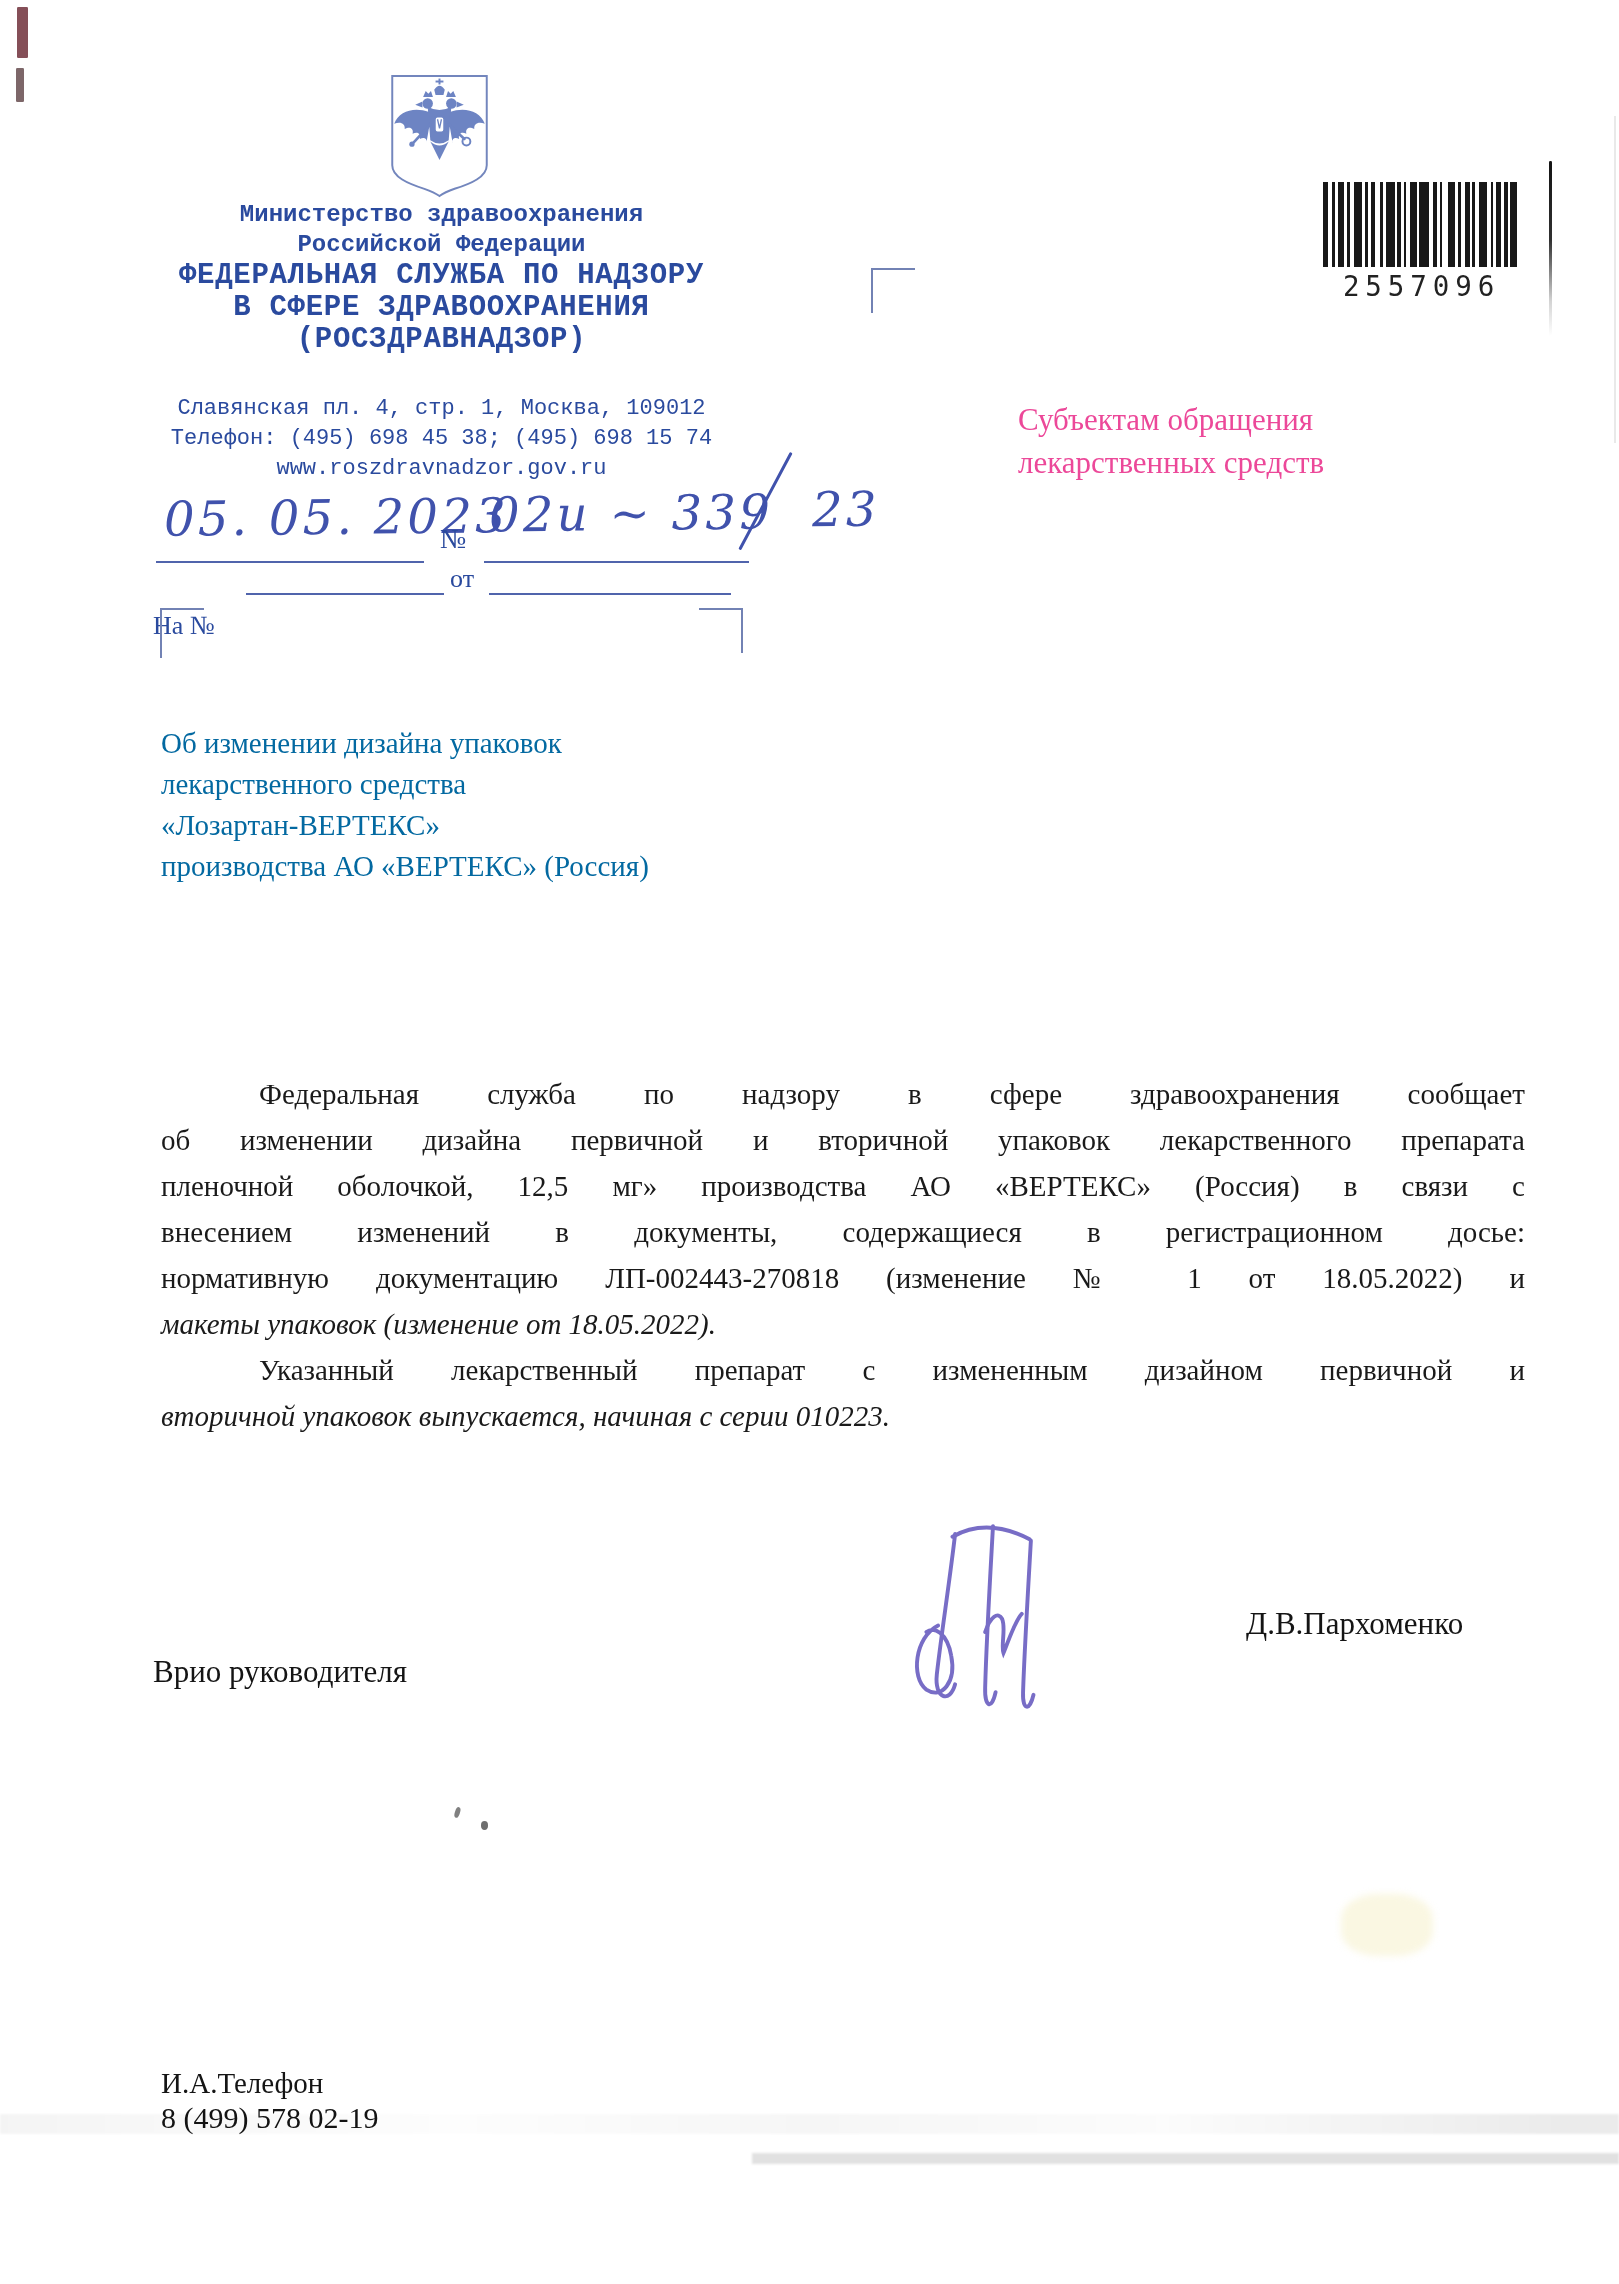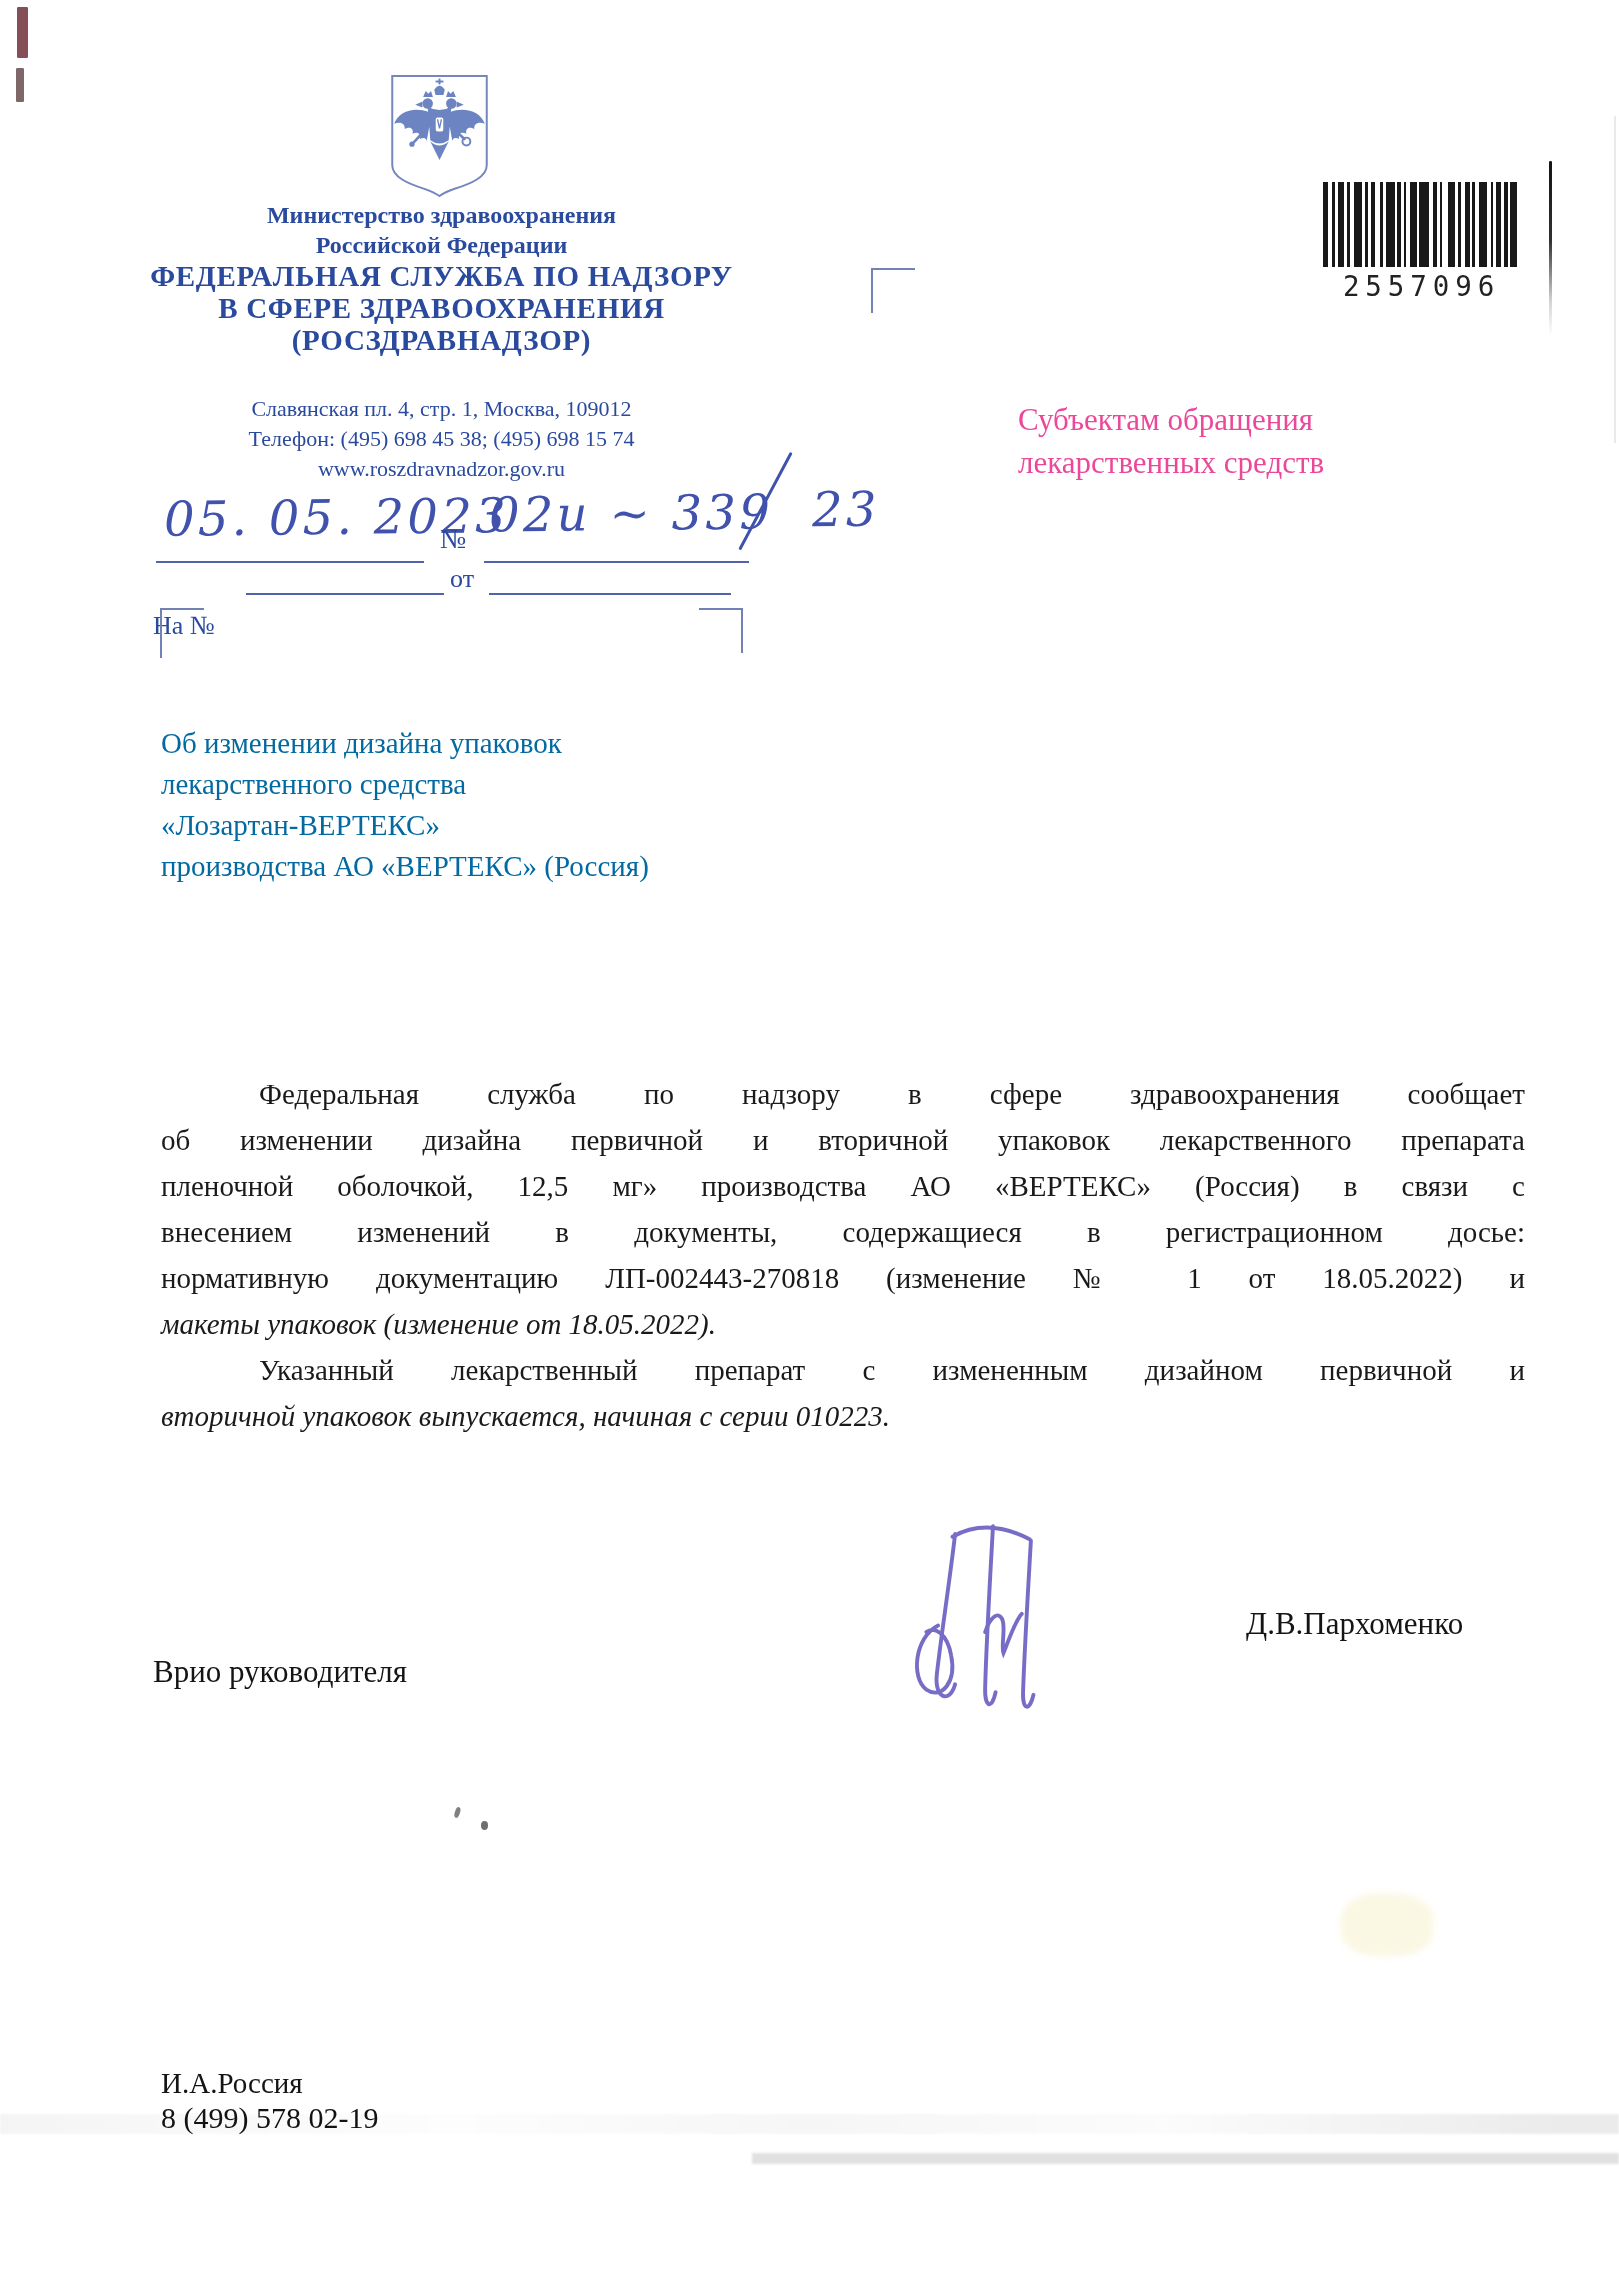--- a/index.html
+++ b/index.html
@@ -1,20 +1,20 @@
 <!DOCTYPE html>
 <html style="font-size:10.5px"><head>
 <meta charset="utf-8">
 <style>
   html,body{margin:0;padding:0;background:#888;}
   .page{position:relative;width:1619px;height:2284px;background:#ffffff;overflow:hidden;
         font-family:"Liberation Serif", serif;color:#1f1f1f;}
   .abs{position:absolute;}
   
-  .lh-col{left:147px;width:589px;text-align:center;color:#2a4a9e;}
+  .lh-col{left:147px;width:589px;text-align:center;color:#2a4a9e;font-family:Liberation Mono, monospace;}
   .ministry{top:200px;font-size:24px;line-height:30px;font-weight:bold;}
   .service{top:260px;font-size:29px;line-height:32px;font-weight:bold;letter-spacing:0.7px;}
   .addr{top:394px;font-size:22px;line-height:30px;}
   
   .bracket{width:42px;height:43px;}
   .br-tl{border-top:2px solid #7282b4;border-left:2px solid #7282b4;}
   .br-tr{border-top:2px solid #7282b4;border-right:2px solid #7282b4;}
   
   .hand{font-family:"DejaVu Serif", serif;font-style:italic;color:#4052ac;
         font-size:48px;letter-spacing:3.3px;white-space:nowrap;transform:rotate(-0.6deg);}
@@ -193,20 +193,20 @@
         <path d="M88 24 C120 6 160 4 206 28"></path>
       </g>
     </svg>
   </div>
   <div class="abs sig-name">Д.В.Пархоменко</div>
 
   <div class="abs speck1"></div>
   <div class="abs speck2"></div>
   <div class="abs smudge"></div>
 
-  <div class="abs executor-name">И.А.Россия</div>
+  <div class="abs executor-name">И.А.Телефон</div>
   <div class="abs executor-phone">8 (499) 578 02-19</div>
 
   <div class="abs streak1"></div>
   <div class="abs streak2"></div>
 
 </div>
 
 
 </body></html>

